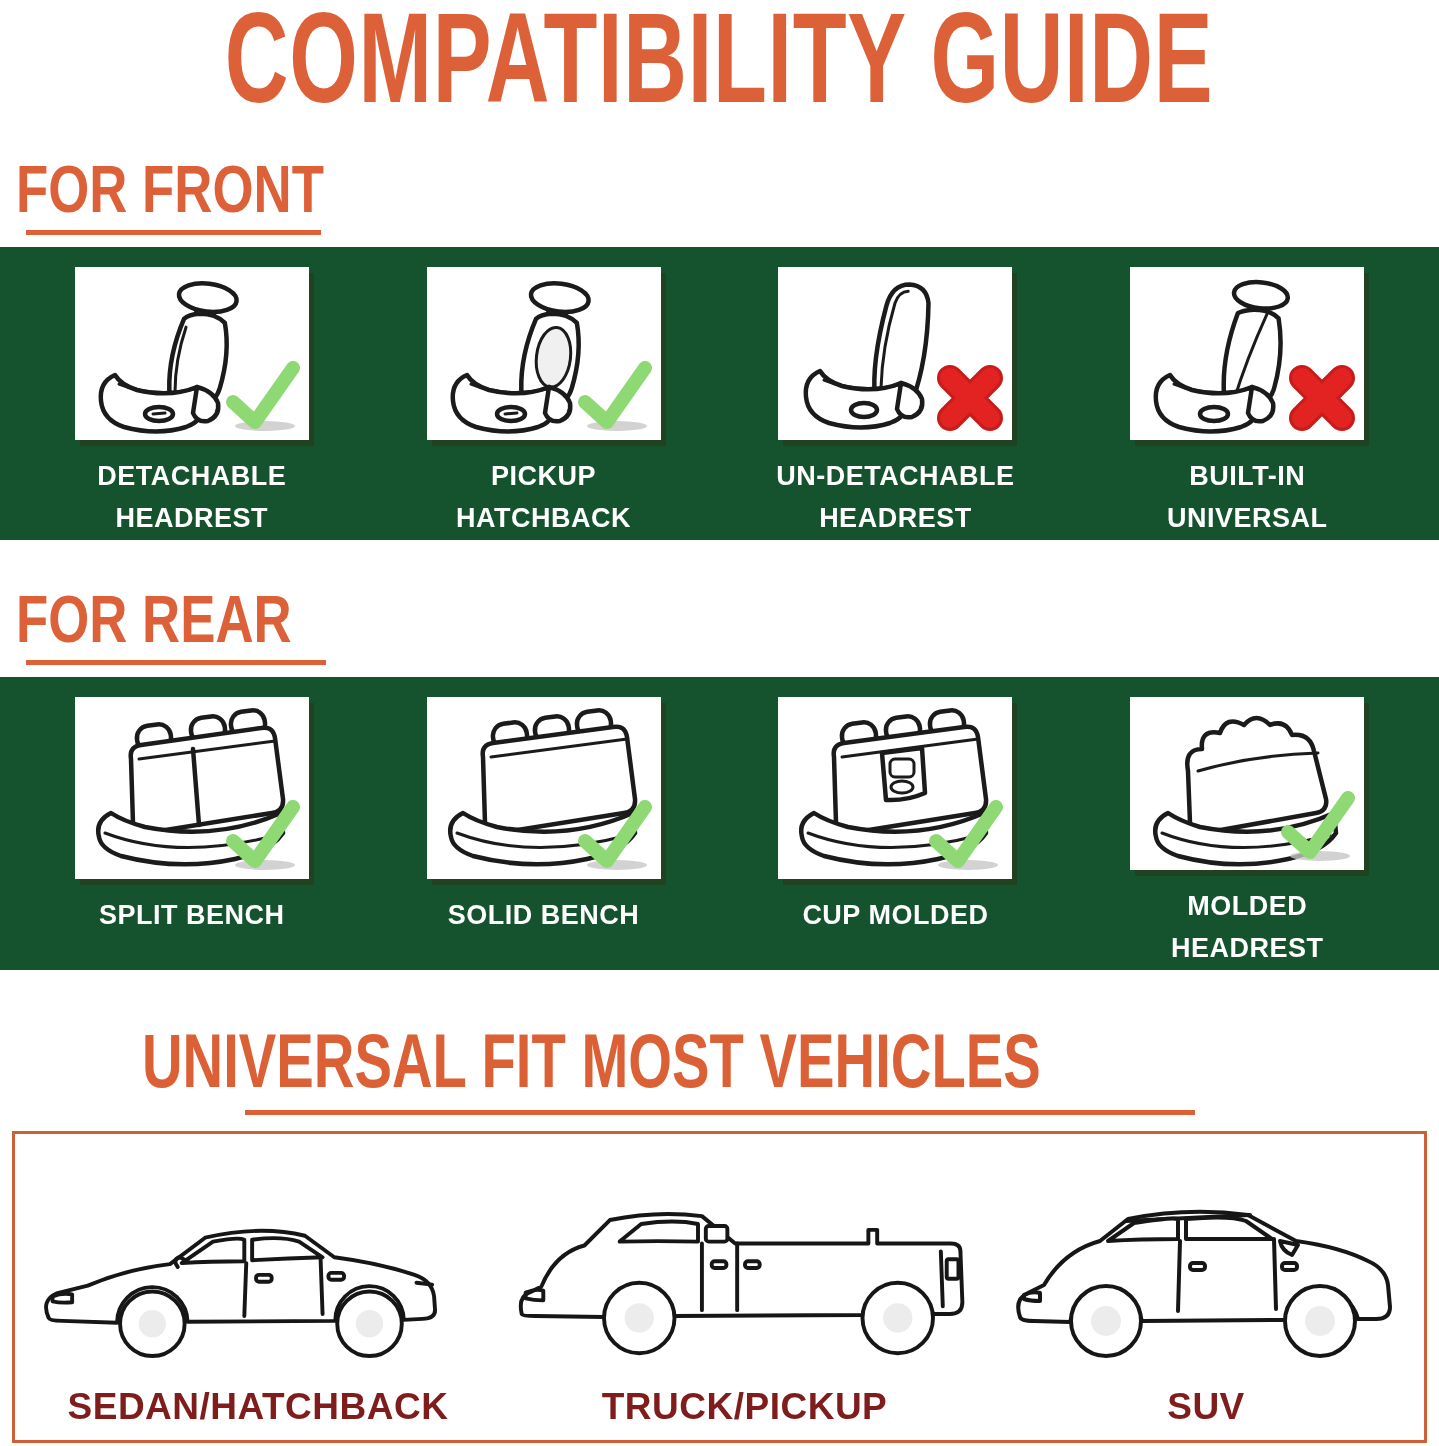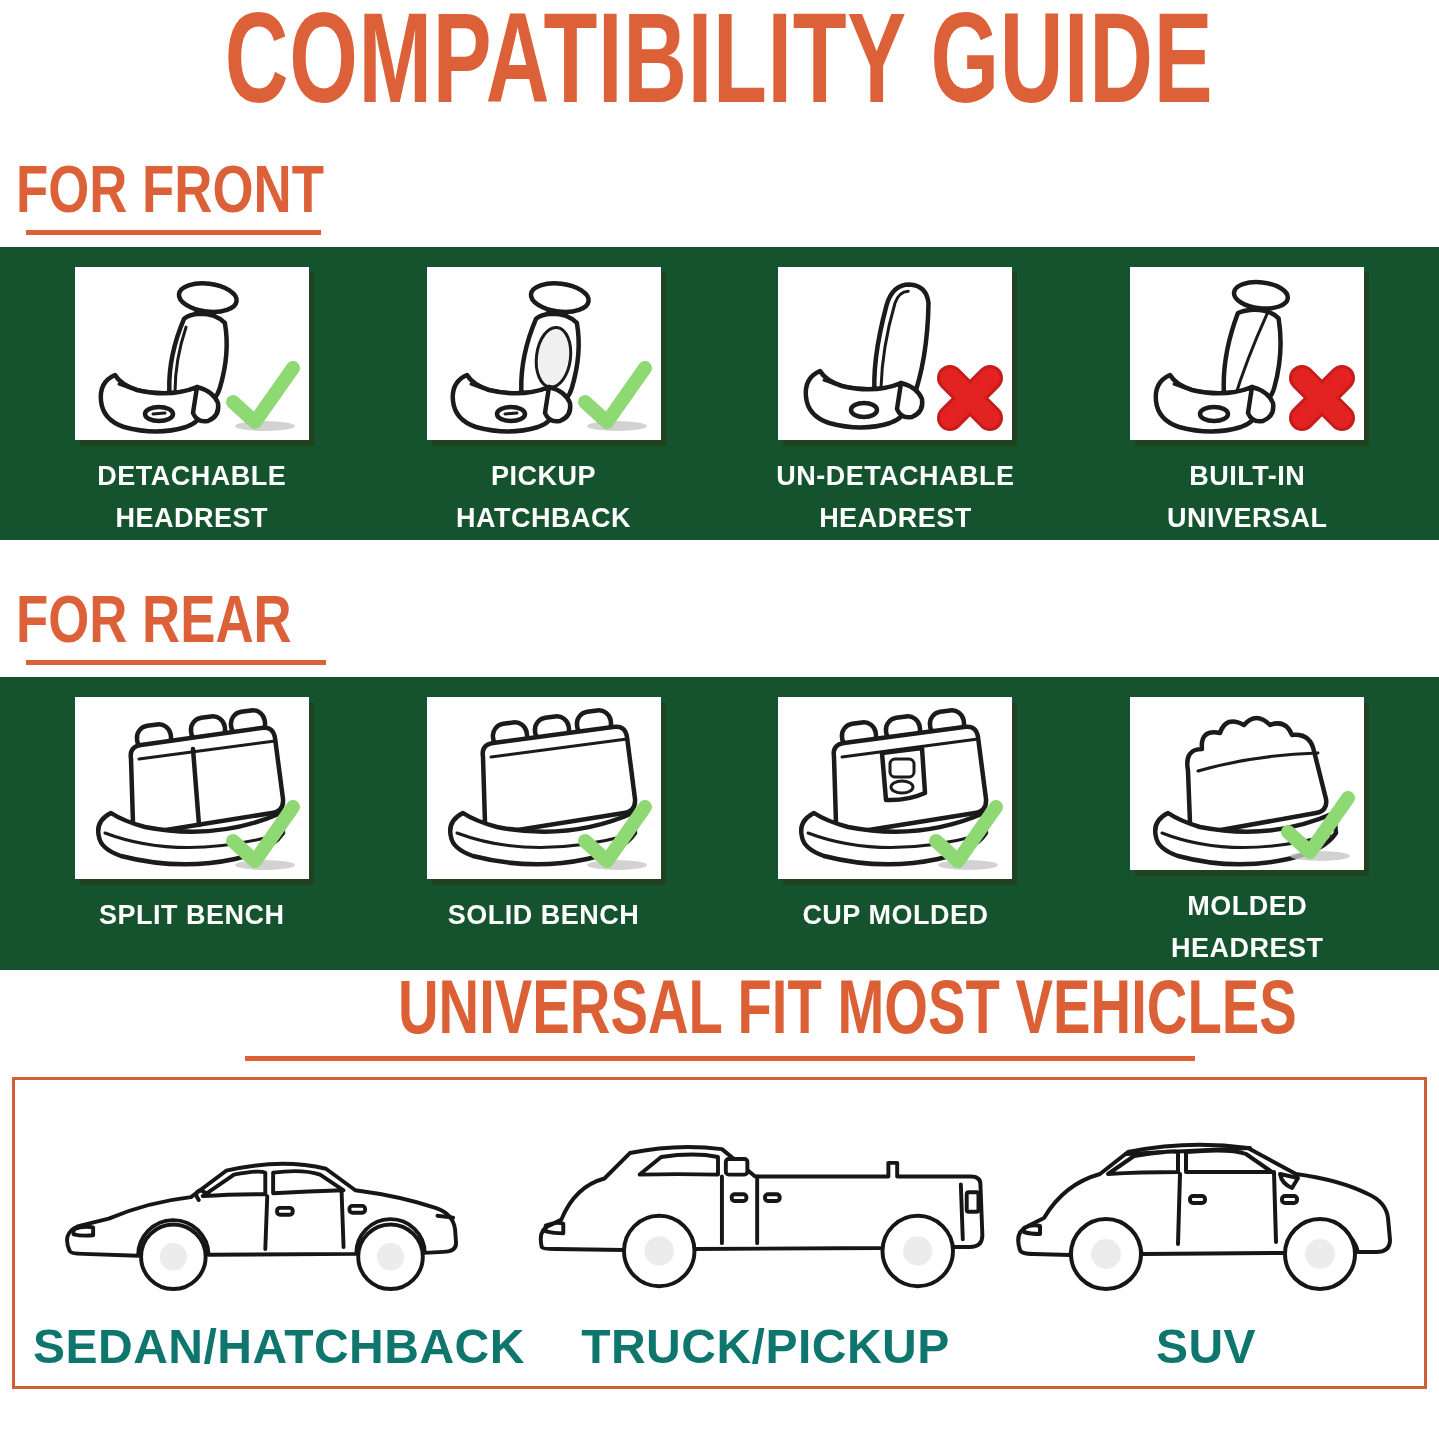--- a/index.html
+++ b/index.html
@@ -23,21 +23,21 @@
   .sec-head {
     display:inline-block;
     font-size:66px; font-weight:700; line-height:1.0;
     color:#DD6138;
     transform:scale(0.80,1.0); transform-origin:left top;
     white-space:nowrap;
   }
   .sec-underline { height:5px; background:#DD6138; margin:8px 0 0 10px; }
   .u1 { width:295px; }
   .u2 { width:300px; }
-  .uni-wrap { text-align:right; }
+  .uni-wrap { text-align:left; margin-top:54px; }
   .uni-head {
     display:inline-block;
     font-size:74px; font-weight:700; line-height:1.0;
     color:#DC6036;
     transform:scale(0.76,1.02); transform-origin:center top;
     white-space:nowrap;
   }
   .uni-underline { width:950px; height:5px; background:#DC6036; margin:12px auto 0 auto; }
 
   
@@ -62,21 +62,21 @@
 
   
   .veh-box {
     margin:16px 12px 0 12px; height:312px;
     border:3px solid #CF5F37; background:#ffffff;
     display:flex; justify-content:space-between; align-items:flex-end;
     padding:10px 18px 12px 18px;
   }
   .veh { display:flex; flex-direction:column; align-items:center; }
   .veh-label {
-    color:#0f766e; font-weight:700; font-size:48px; letter-spacing:0.5px;
+    color:#7f1d1d; font-weight:700; font-size:37px; letter-spacing:0.5px;
     margin-top:2px; white-space:nowrap;
   }
 
   
   .ink  { fill:none; stroke:#1b1b1b; stroke-width:4.5; stroke-linecap:round; stroke-linejoin:round; }
   .inkf { fill:#ffffff; stroke:#1b1b1b; stroke-width:4.5; stroke-linecap:round; stroke-linejoin:round; }
   .inkt { fill:none; stroke:#1b1b1b; stroke-width:3;   stroke-linecap:round; stroke-linejoin:round; }
   .car  { fill:#ffffff; stroke:#161616; stroke-width:4;  stroke-linecap:round; stroke-linejoin:round; }
   .carl { fill:none;    stroke:#161616; stroke-width:4;  stroke-linecap:round; stroke-linejoin:round; }
   .hub  { fill:#ececec; stroke:none; }

